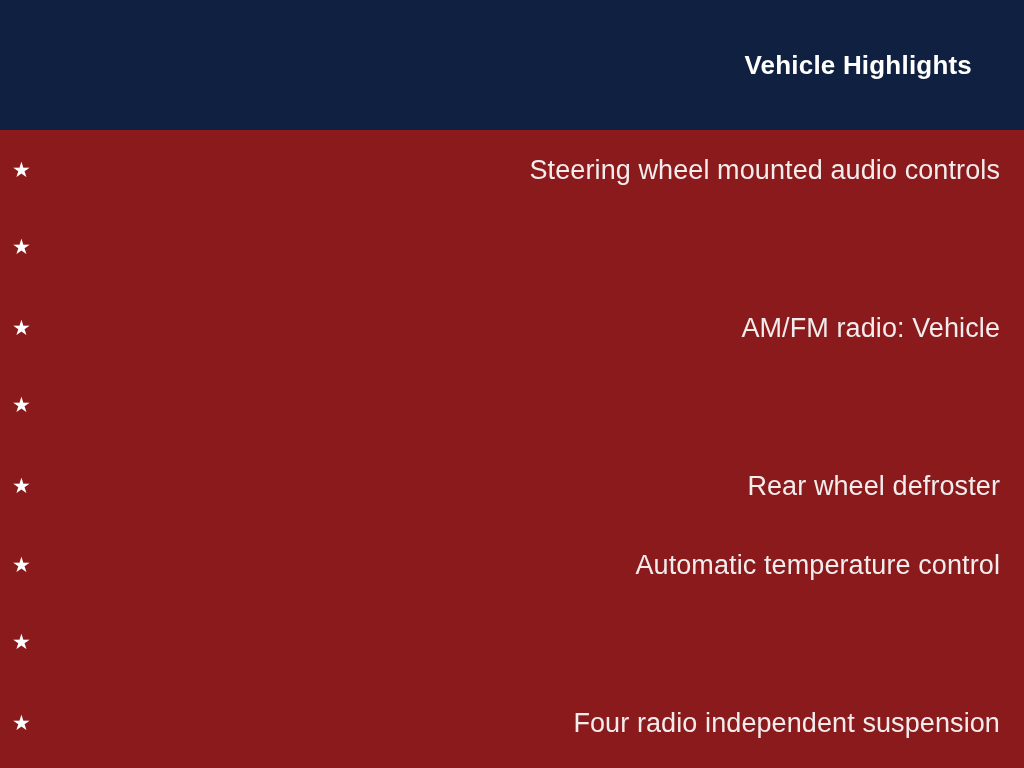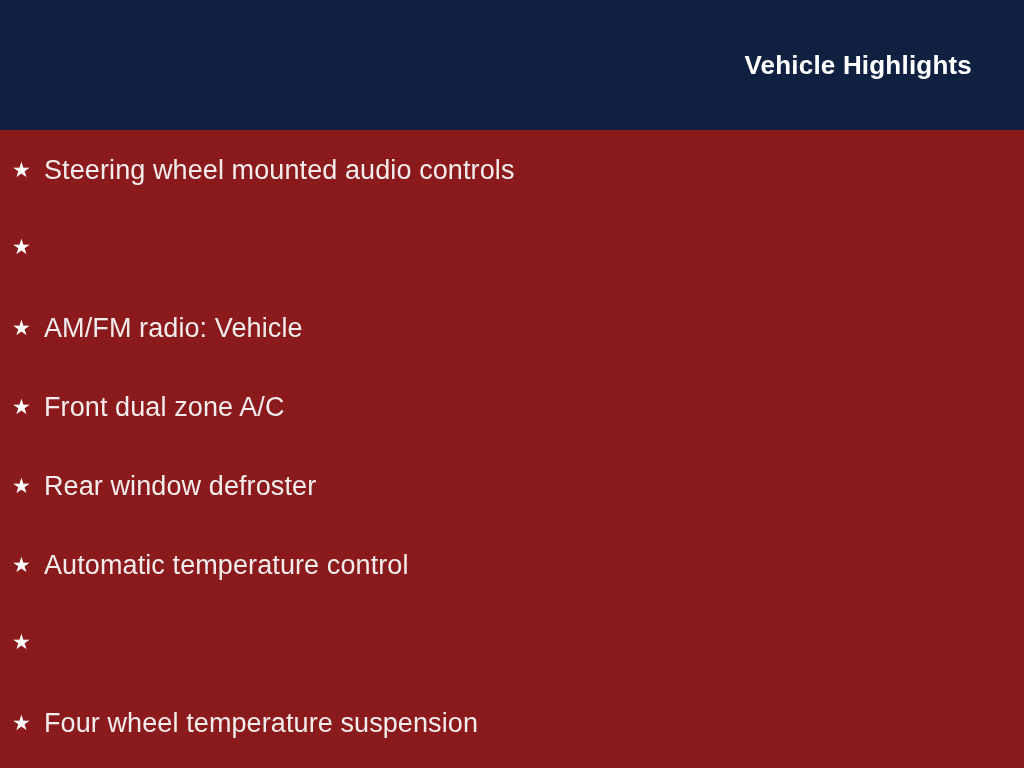--- a/index.html
+++ b/index.html
@@ -68,20 +68,21 @@
     line-height: 32px;
     color: #ffffff;
     text-align: left;
     position: relative;
     top: -2px;
   }
   .feature-text {
     flex: 1 1 auto;
     white-space: nowrap;
     letter-spacing: 0.1px;
+    text-align: right;
   }
 </style>
 </head>
 <body>
 
 <div class="slide">
 
   <div class="slide-header">
     <div class="slide-title">Vehicle Highlights</div>
   </div>
@@ -98,38 +99,37 @@
         <span class="bullet-star">★</span>
       </li>
 
       <li class="feature-item">
         <span class="bullet-star">★</span>
         <span class="feature-text">AM/FM radio: Vehicle</span>
       </li>
 
       <li class="feature-item">
         <span class="bullet-star">★</span>
-        <span class="feature-text">Front dual zone A/C</span>
       </li>
 
       <li class="feature-item">
         <span class="bullet-star">★</span>
-        <span class="feature-text">Rear window defroster</span>
+        <span class="feature-text">Rear wheel defroster</span>
       </li>
 
       <li class="feature-item">
         <span class="bullet-star">★</span>
         <span class="feature-text">Automatic temperature control</span>
       </li>
 
       <li class="feature-item">
         <span class="bullet-star">★</span>
       </li>
 
       <li class="feature-item">
         <span class="bullet-star">★</span>
-        <span class="feature-text">Four wheel temperature suspension</span>
+        <span class="feature-text">Four radio independent suspension</span>
       </li>
 
     </ul>
   </div>
 
 </div>
 
 </body></html>

